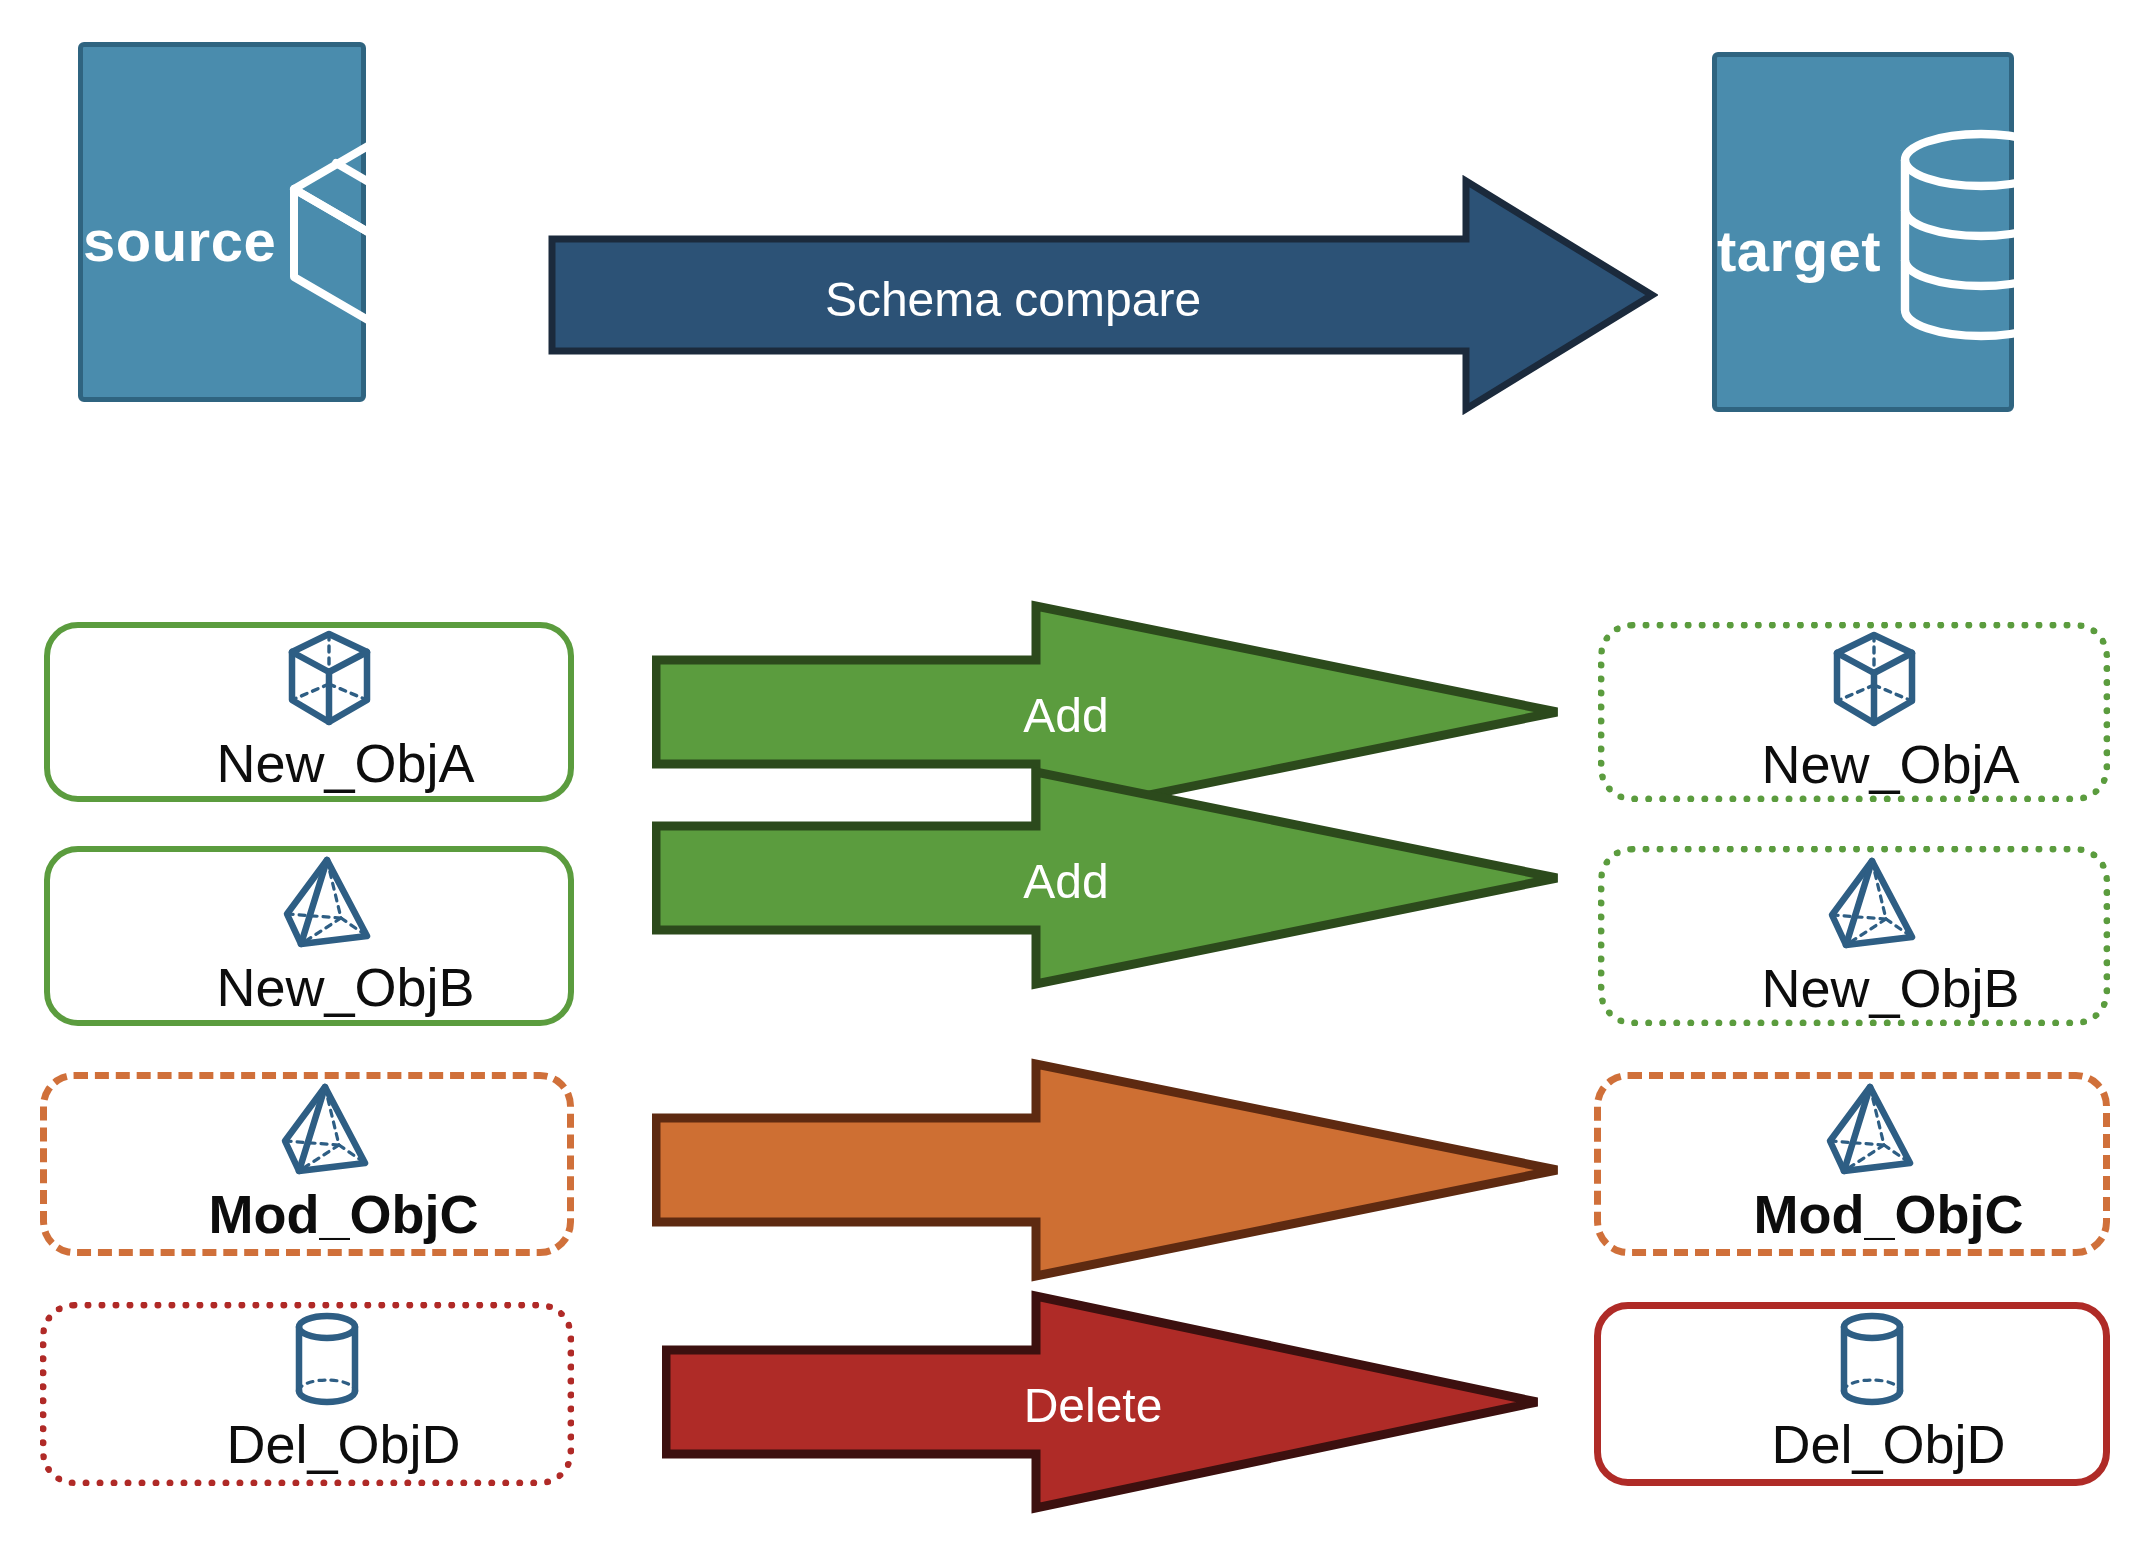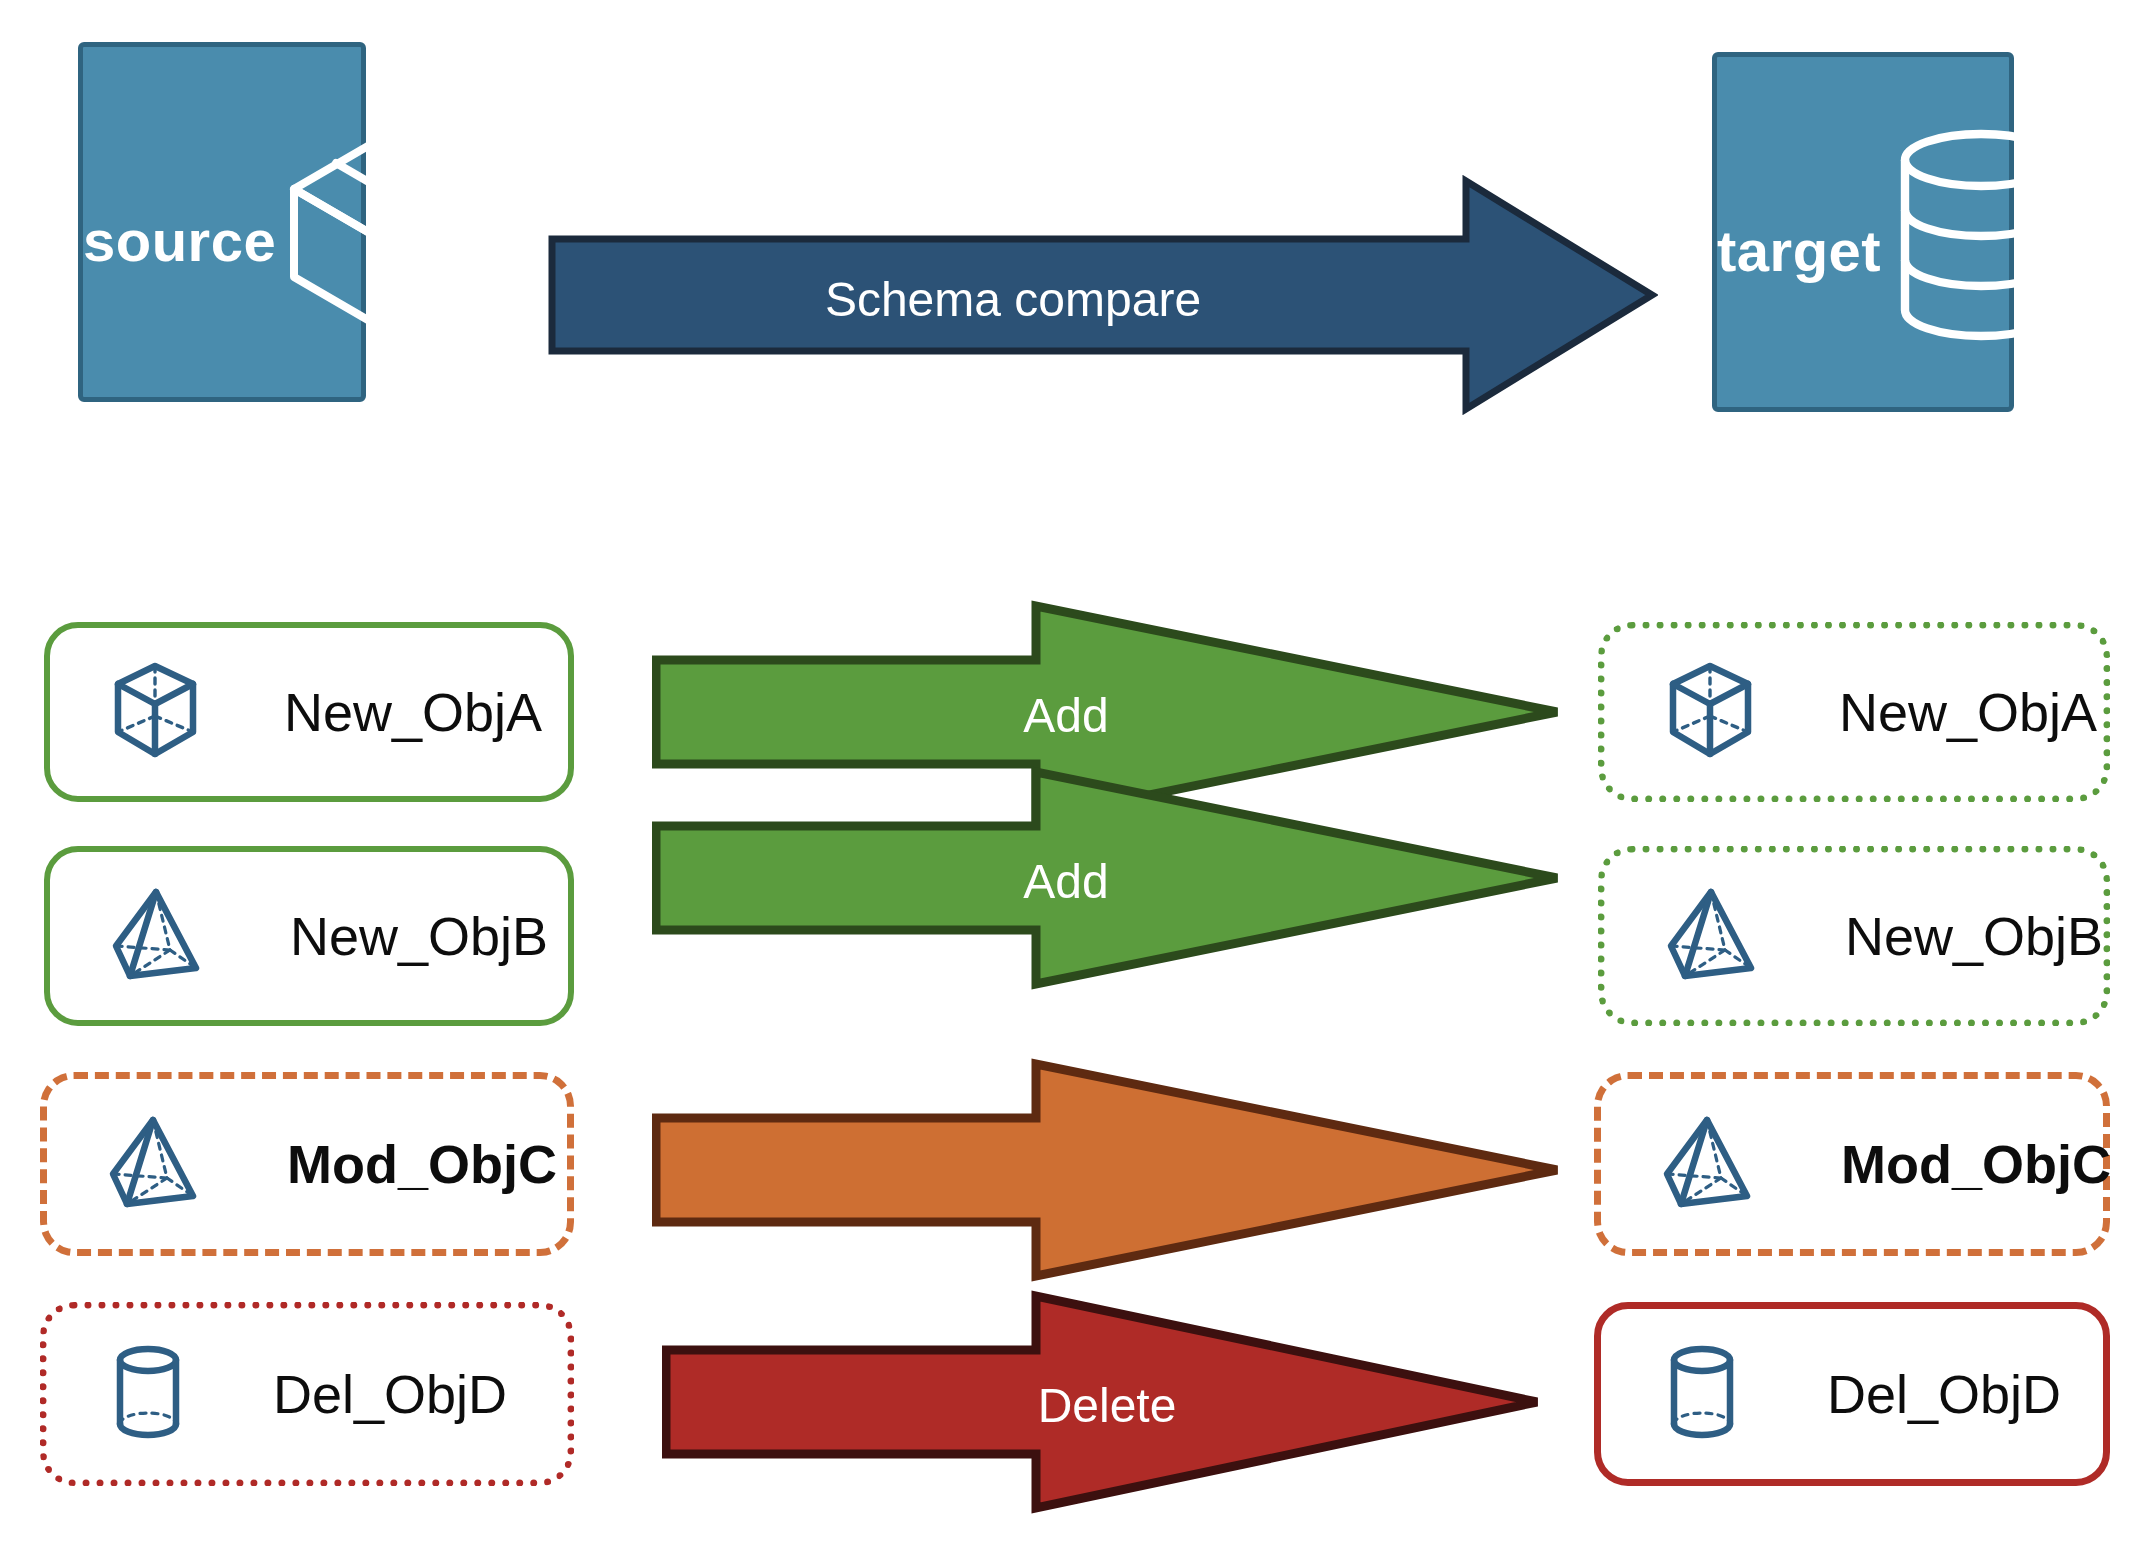--- a/index.html
+++ b/index.html
@@ -52,24 +52,23 @@
     user-select: none;
   }
 
   
   .objcard {
     position: absolute;
     box-sizing: border-box;
     background: #ffffff;
     border-radius: 34px;
     display: flex;
-    flex-direction: row;
+    flex-direction: column;
     align-items: center;
-    padding-left: 58px;
-    gap: 48px;
+    padding-left: 73px;
   }
   .objcard .shape-icon {
     flex: 0 0 auto;
     margin-right: 34px;
   }
   .objcard .obj-label {
     font-size: 54px;
     color: #0d0d0d;
     white-space: nowrap;
     user-select: none;
@@ -283,21 +282,21 @@
       </svg>
     </span>
     <span class="obj-label">Del_ObjD</span>
   </div>
 
   <div class="rowarrow" style="left:662px; top:1290px; width:880px; height:224px;">
     <svg width="880" height="224" viewBox="0 0 880 224">
       <polygon points="4,60 374,60 374,6 875,112 374,218 374,164 4,164" fill="#AF2B27" stroke="#3C100F" stroke-width="9" stroke-linejoin="miter"></polygon>
     </svg>
   </div>
-  <div class="rowarrow-label" style="left:676px; top:1378px; width:770px;padding-left:27px;">Delete</div>
+  <div class="rowarrow-label" style="left:662px; top:1378px; width:770px;padding-left:27px;">Delete</div>
 
   <div class="objcard b-solid-red" style="left:1594px; top:1302px; width:516px; height:184px;">
     <span class="shape-icon">
       <svg width="86" height="100" viewBox="0 0 86 100">
         <g fill="none" stroke="#2E5E84" stroke-width="6.5" stroke-linecap="round">
           <ellipse cx="43" cy="18" rx="28" ry="11"></ellipse>
           <path d="M15 18 L15 82"></path>
           <path d="M71 18 L71 82"></path>
           <path d="M15 82 A28 11 0 0 0 71 82"></path>
         </g>

